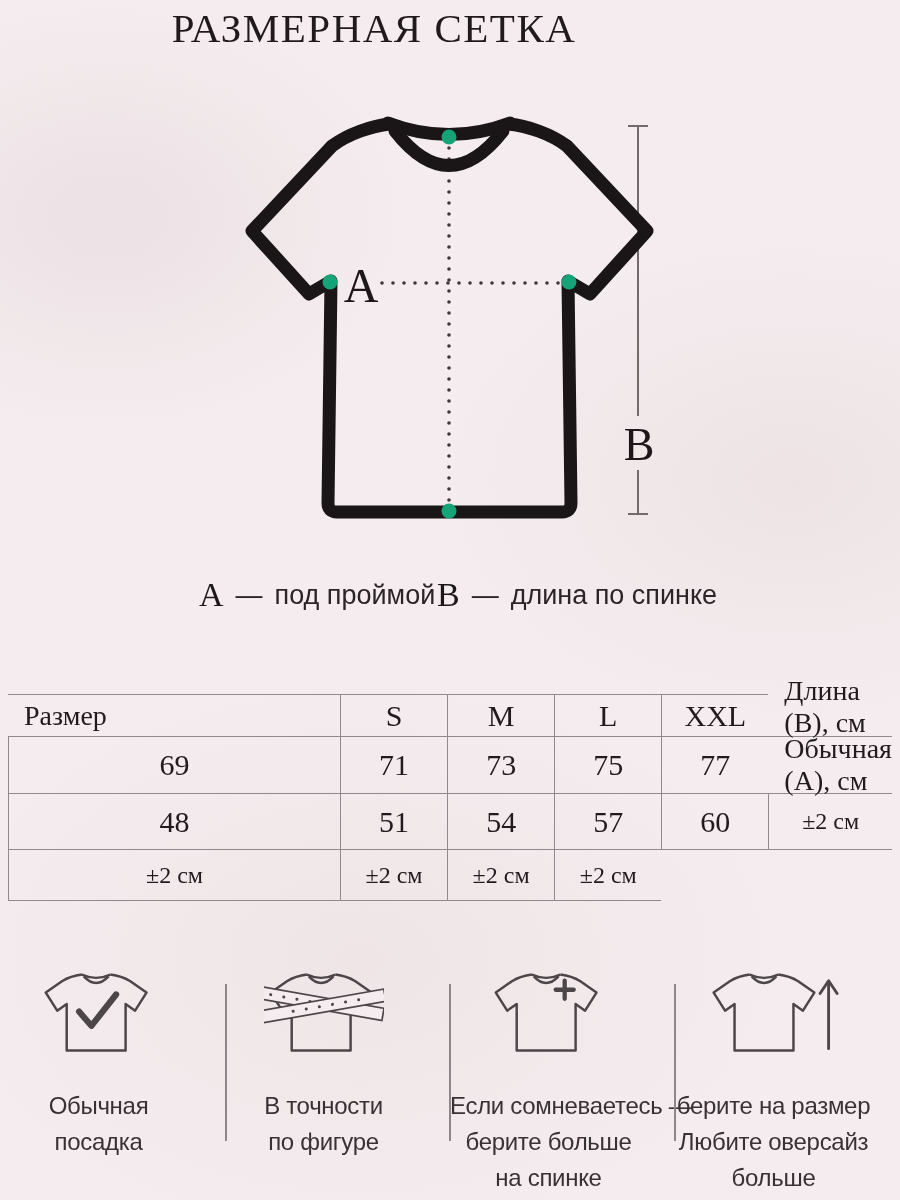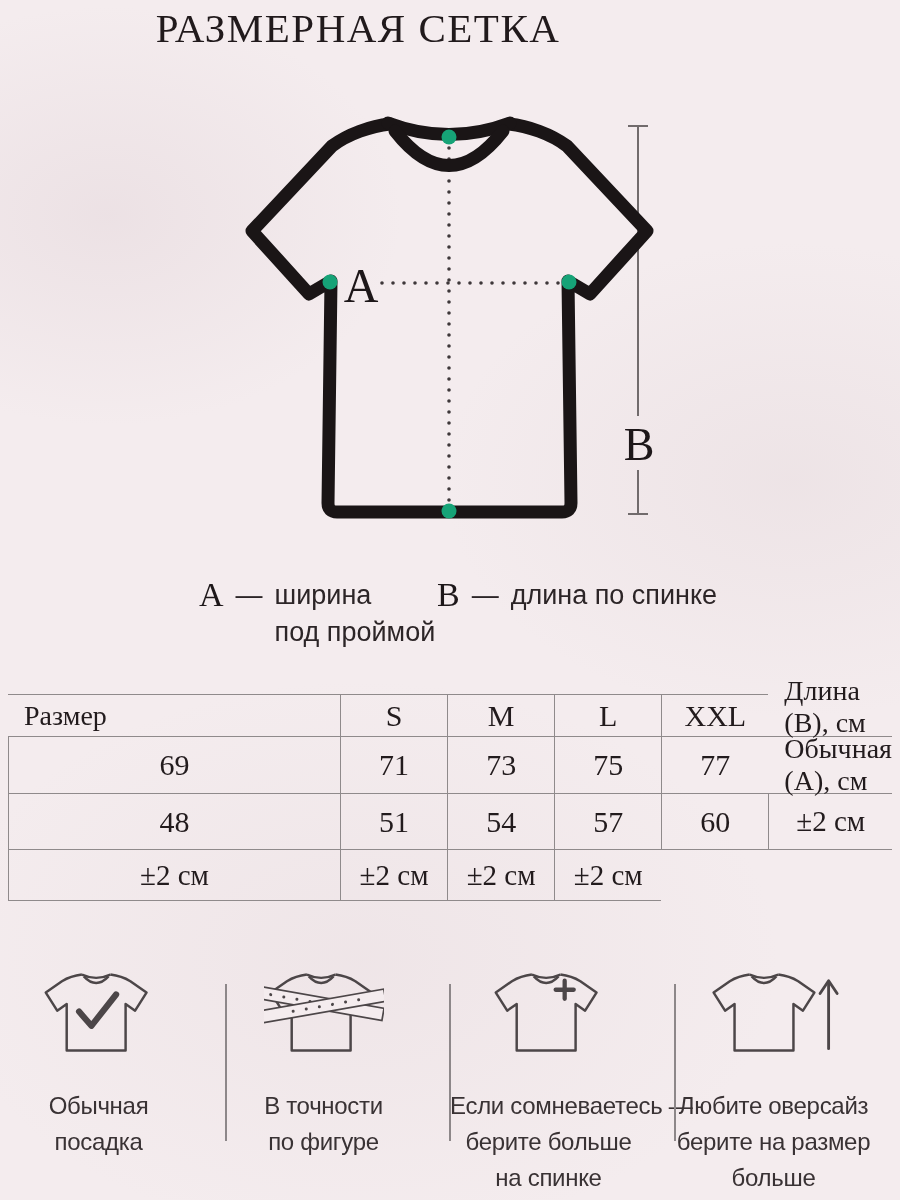--- a/index.html
+++ b/index.html
@@ -6,42 +6,42 @@
   .page{
     position:relative;width:900px;height:1200px;overflow:hidden;
     background:
       radial-gradient(ellipse 420px 300px at 12% 18%, rgba(216,198,204,.28), transparent 70%),
       radial-gradient(ellipse 500px 340px at 88% 40%, rgba(214,198,202,.22), transparent 70%),
       radial-gradient(ellipse 600px 400px at 40% 80%, rgba(218,202,206,.20), transparent 70%),
       #f4ecee;
     font-family:"Liberation Serif", serif;color:#221b1d;
   }
   .title{
-    position:absolute;top:4px;left:0;width:716px;text-align:center;
+    position:absolute;top:4px;left:16px;width:716px;text-align:center;
     font-size:41px;letter-spacing:1.5px;font-weight:500;color:#211a1c;
   }
   .diagram{position:absolute;left:230px;top:100px;width:450px;height:450px;}
   .legend{position:absolute;display:flex;align-items:flex-start;
     font-family:"Liberation Sans", sans-serif;font-size:27px;color:#2c2527;}
   .legend .big{font-family:"Liberation Serif", serif;font-size:34px;line-height:36px;color:#1d1719;}
   .legend .dash{margin:0 12px;line-height:36px;}
   .legend .ltxt{line-height:37px;}
   .legend-a{left:199px;top:577px;}
   .legend-b{left:437px;top:577px;}
   .sizetable{
     position:absolute;left:8px;top:678px;width:884px;height:223px;
     display:grid;grid-template-columns:332px repeat(5,1fr);
     grid-template-rows:59px 57px 56px 51px;
     font-size:30px;color:#221b1d;
   }
   .sizetable .cell{display:flex;align-items:center;border-bottom:1px solid #8f8a8b;}
   .sizetable .lab{padding-left:16px;font-size:28px;}
   .sizetable .val{justify-content:center;border-left:1px solid #8f8a8b;}
   .sizetable .hdr{border-top:1px solid #8f8a8b;margin-top:16px;}
-  .sizetable .tol{font-size:29px;}
+  .sizetable .tol{font-size:24px;}
   .tips{position:absolute;left:0;top:958px;width:900px;height:242px;
     font-family:"Liberation Sans", sans-serif;color:#393234;}
   .tip{position:absolute;top:0;width:197px;height:242px;}
   .tip .ic{height:102px;display:flex;justify-content:center;align-items:flex-start;padding-top:8px;}
   .tip .cap{margin-top:20px;text-align:center;font-size:24px;line-height:36px;letter-spacing:-.3px;white-space:nowrap;}
   .tip-sep{position:absolute;top:984px;width:2px;height:157px;background:#8d8789;}
 </style>
 </head>
 <body>
 
@@ -78,21 +78,20 @@
     </g>
 
     <text x="131" y="202" text-anchor="middle" font-size="48" fill="#1d1719" font-family="Liberation Serif, serif">А</text>
     <text x="409" y="360" text-anchor="middle" font-size="46" fill="#1d1719" font-family="Liberation Serif, serif">В</text>
   </svg>
 
   <div class="legend legend-a">
     <span class="big">А</span>
     <span class="dash">—</span>
     <span class="ltxt">
-      <div>ширина</div>
       <div>под проймой</div>
     </span>
   </div>
   <div class="legend legend-b">
     <span class="big">В</span>
     <span class="dash">—</span>
     <span class="ltxt">длина по спинке</span>
   </div>
 
   <div class="sizetable">
@@ -211,22 +210,22 @@
             <path d="M 45,9 Q 60,16 75,9"></path>
             <path d="M 47,11 Q 60,25 73,11"></path>
           </g>
           <g stroke="#4c4648" stroke-width="3" stroke-linecap="round" stroke-linejoin="round">
             <path d="M 128,87 V 17"></path>
             <path d="M 119,29 L 128,15.5 L 137,29"></path>
           </g>
         </svg>
       </div>
       <div class="cap">
+        <div>берите на размер</div>
         <div>Любите оверсайз</div>
-        <div>берите на размер</div>
         <div>больше</div>
       </div>
     </div>
 
     <div class="tip-sep" style="left:225px;top:26px"></div>
     <div class="tip-sep" style="left:449px;top:26px"></div>
     <div class="tip-sep" style="left:674px;top:26px"></div>
   </div>
 
 </div>

